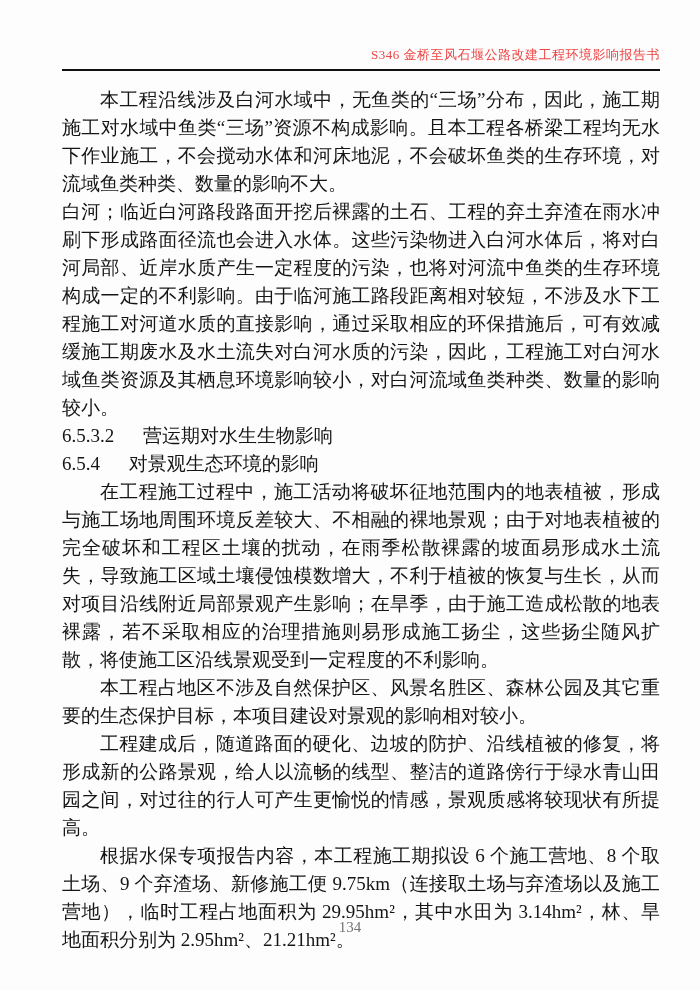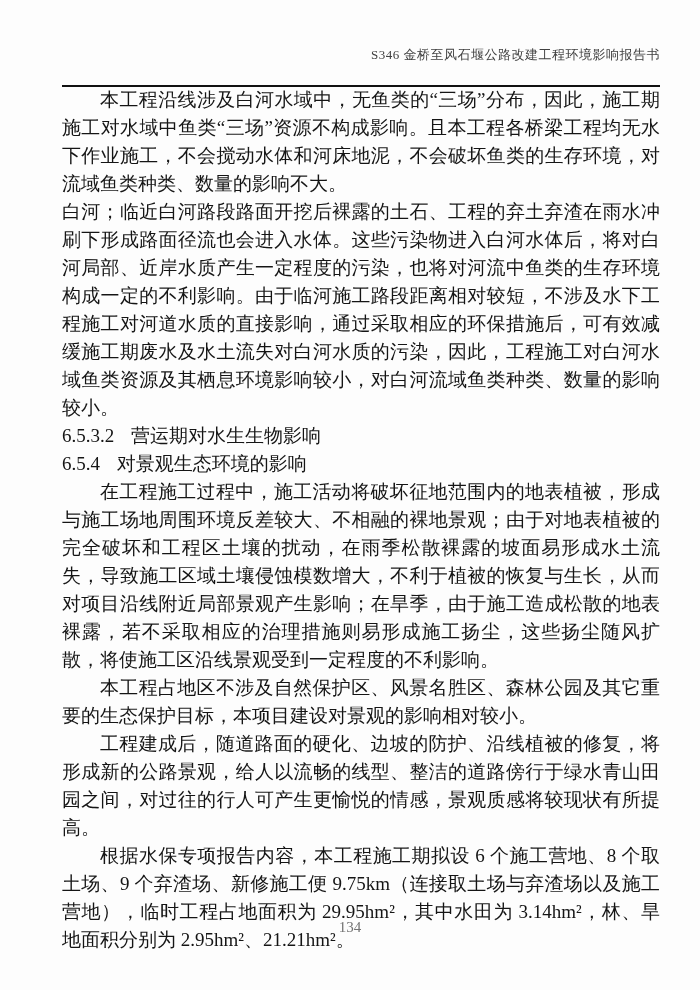--- a/index.html
+++ b/index.html
@@ -21,22 +21,22 @@
     position: absolute;
     top: 46px;
     left: 62px;
     width: 598px;
   }
   .header-title {
     text-align: right;
     font-size: 13px;
     line-height: 18px;
     letter-spacing: 0.5px;
-    color: #404040;
-    padding-bottom: 21px;
+    color: #ef4444;
+    padding-bottom: 5px;
   }
   .header-rule {
     border: 0;
     border-top: 2px solid #111;
     margin: 0;
   }
   .page-body {
     position: absolute;
     top: 86px;
     left: 62px;
@@ -53,21 +53,21 @@
     text-indent: 0;
   }
   .heading {
     margin: 0;
     font-size: 19px;
     font-weight: 400;
     line-height: 28px;
     text-align: left;
   }
   .h-num {
-    margin-right: 12px;
+    margin-right: 24px;
   }
   .heading.wide-gap .h-num {
   }
   .page-footer {
     position: absolute;
     top: 918px;
     left: 0;
     width: 100%;
     text-align: center;
   }

